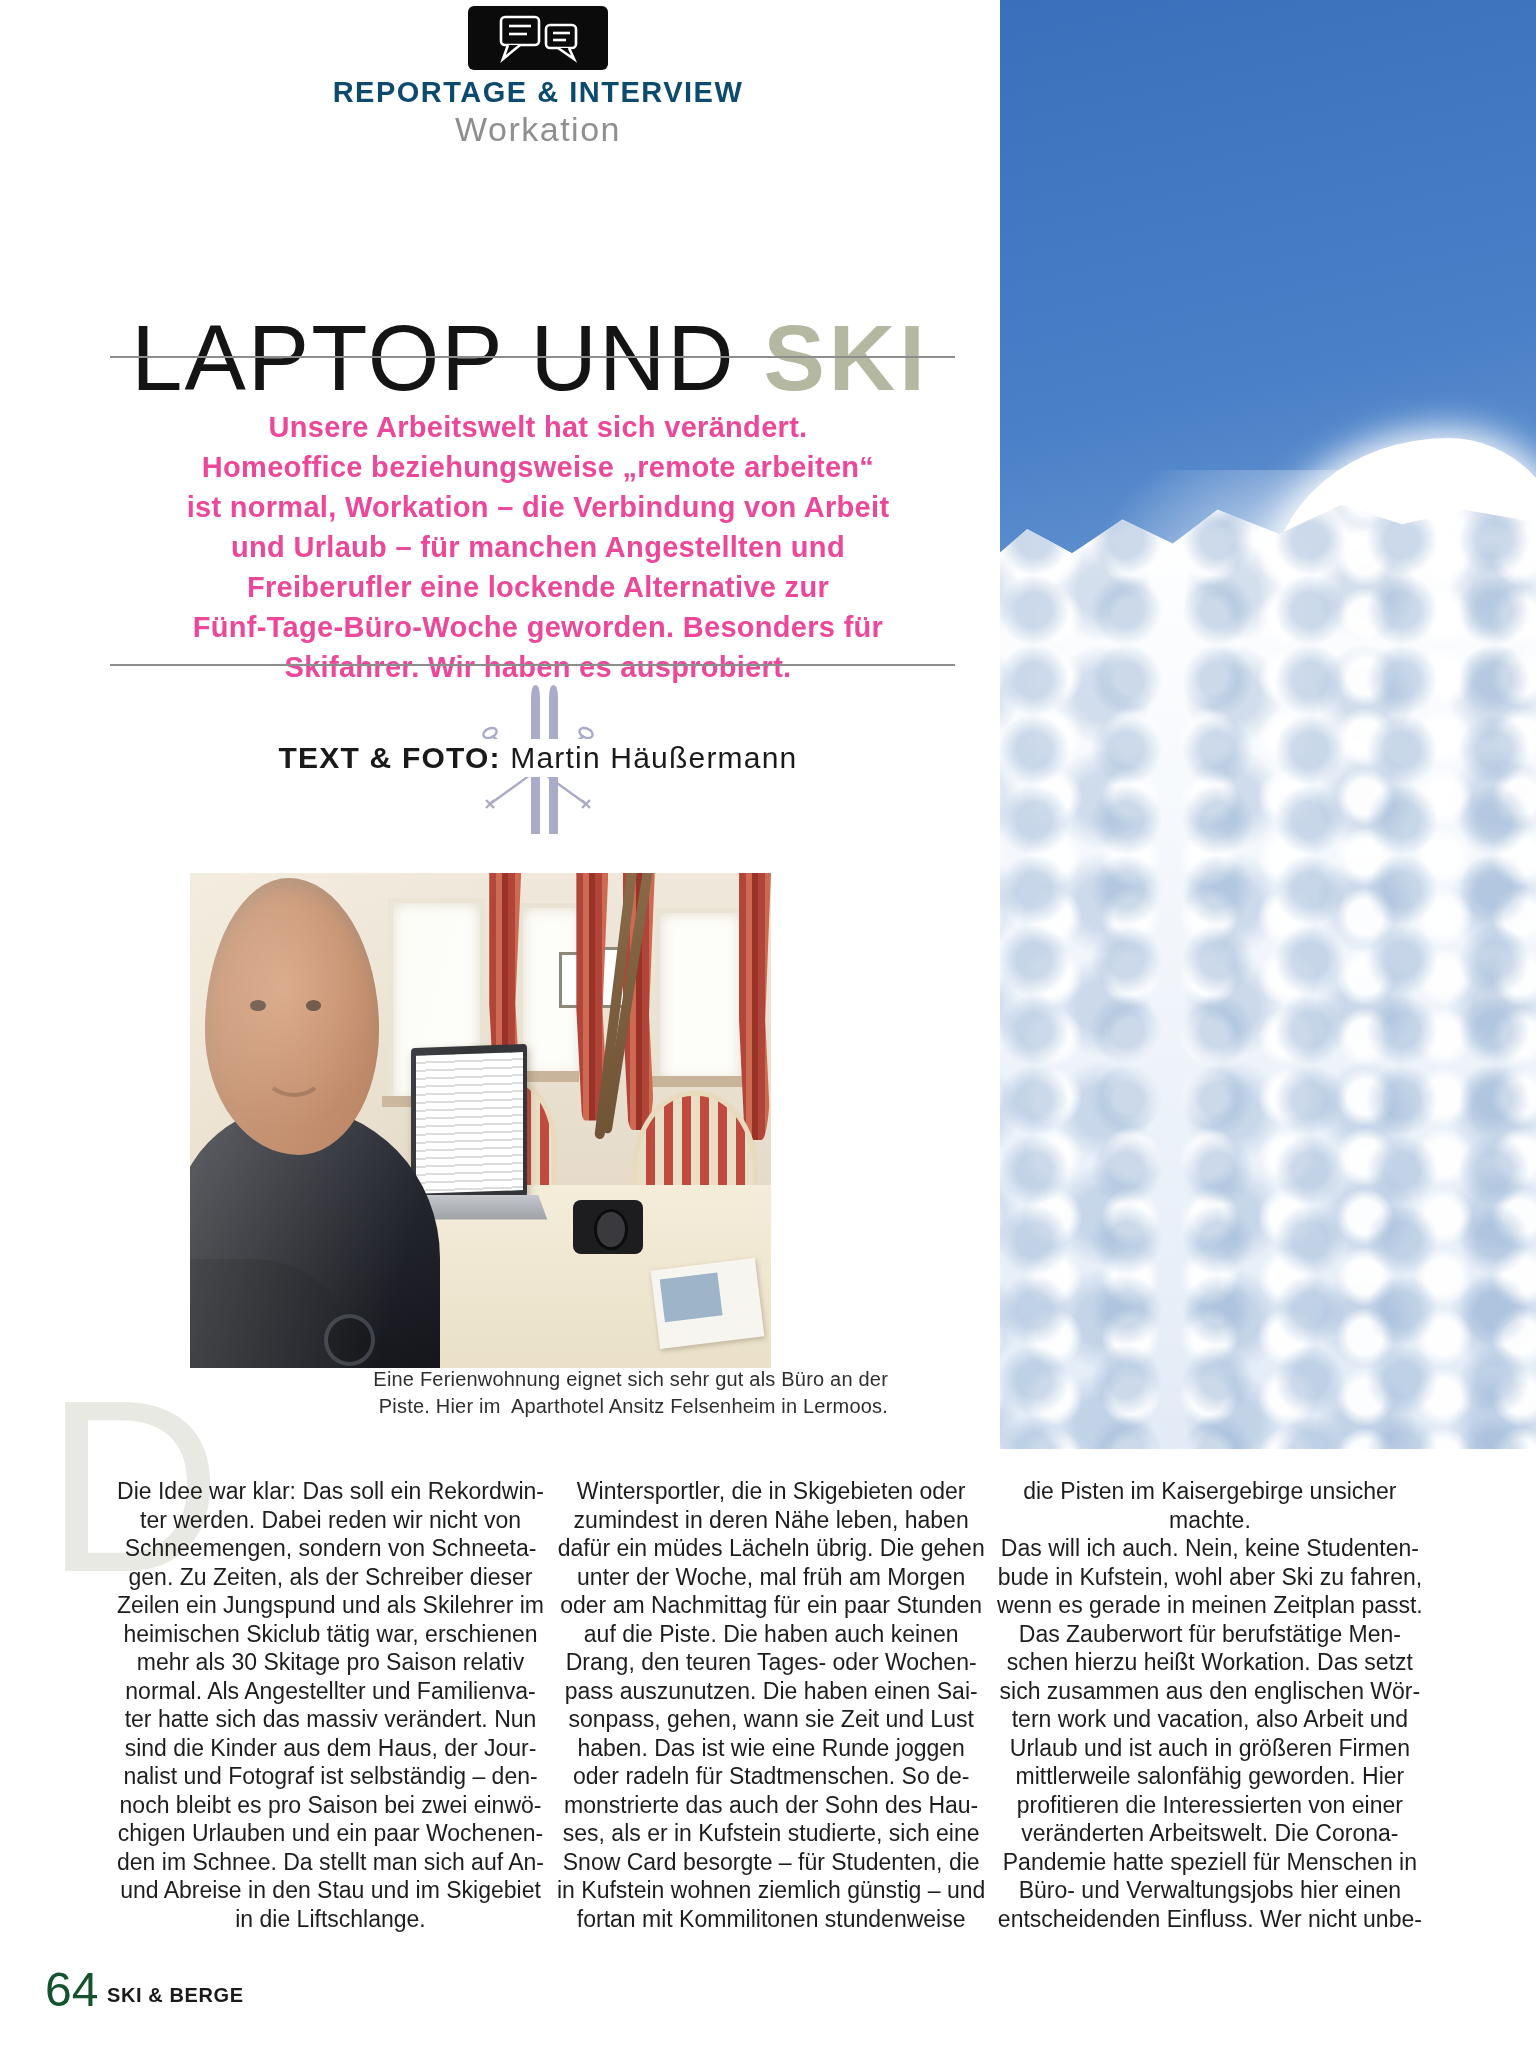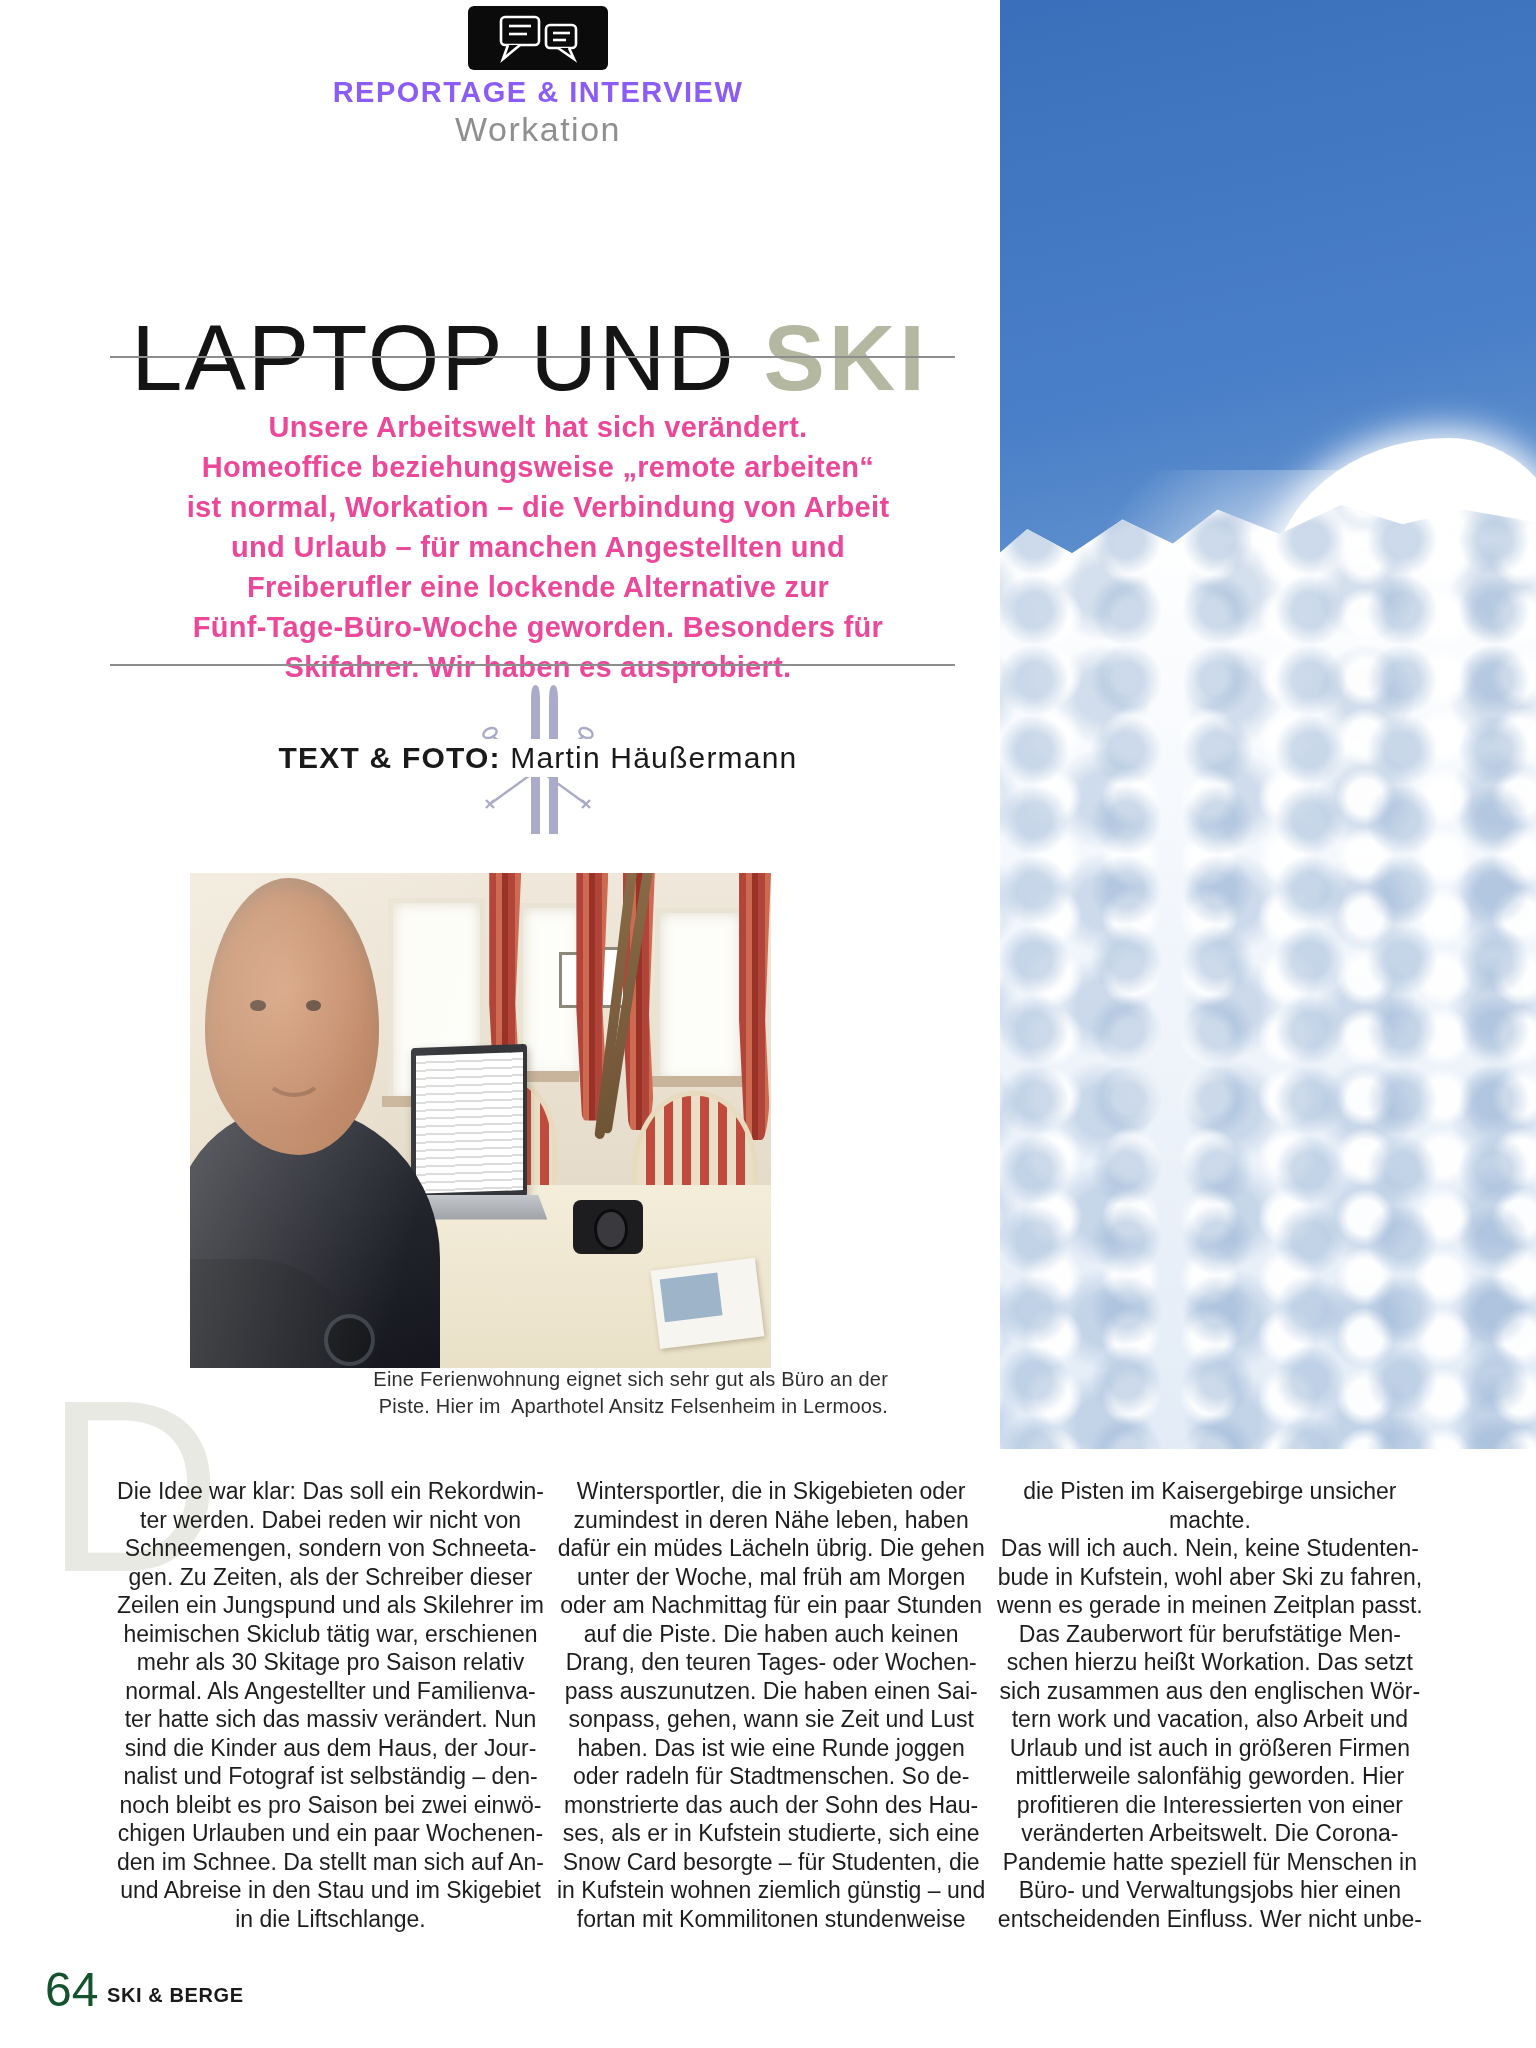--- a/index.html
+++ b/index.html
@@ -3,21 +3,21 @@
 <meta charset="utf-8">
 <style>
   html,body{margin:0;padding:0;background:#ffffff;}
   .page{position:relative;width:1536px;height:2048px;background:#fff;overflow:hidden;
         font-family:"Liberation Sans",sans-serif;color:#1c1c1c;}
 
   
   .cx{position:absolute;left:538px;transform:translateX(-50%);}
   .icon-badge{top:6px;width:140px;height:64px;background:#0b0b0b;border-radius:6px;
               display:flex;align-items:center;justify-content:center;}
-  .kicker{top:76px;font-size:29px;font-weight:700;letter-spacing:1.5px;color:#8b5cf6;white-space:nowrap;}
+  .kicker{top:76px;font-size:29px;font-weight:700;letter-spacing:1.5px;color:#0c4a6e;white-space:nowrap;}
   .kicker-sub{top:110px;font-size:34px;font-weight:400;letter-spacing:1.5px;color:#8f8f8f;white-space:nowrap;}
   .headline{top:250px;left:530px;font-size:92px;line-height:1;font-weight:200;letter-spacing:2px;
             color:#141414;white-space:nowrap;}
   .headline .accent{font-weight:800;color:#b5b8a1;letter-spacing:4px;}
   .rule{position:absolute;left:110px;width:845px;height:2px;background:#8d8d8d;}
   .rule-1{top:356px;} .rule-2{top:664px;}
   .intro{position:absolute;top:378px;left:88px;width:900px;text-align:center;white-space:pre;
          font-size:29px;line-height:40px;font-weight:600;letter-spacing:.3px;color:#ec4899;}
 
   

